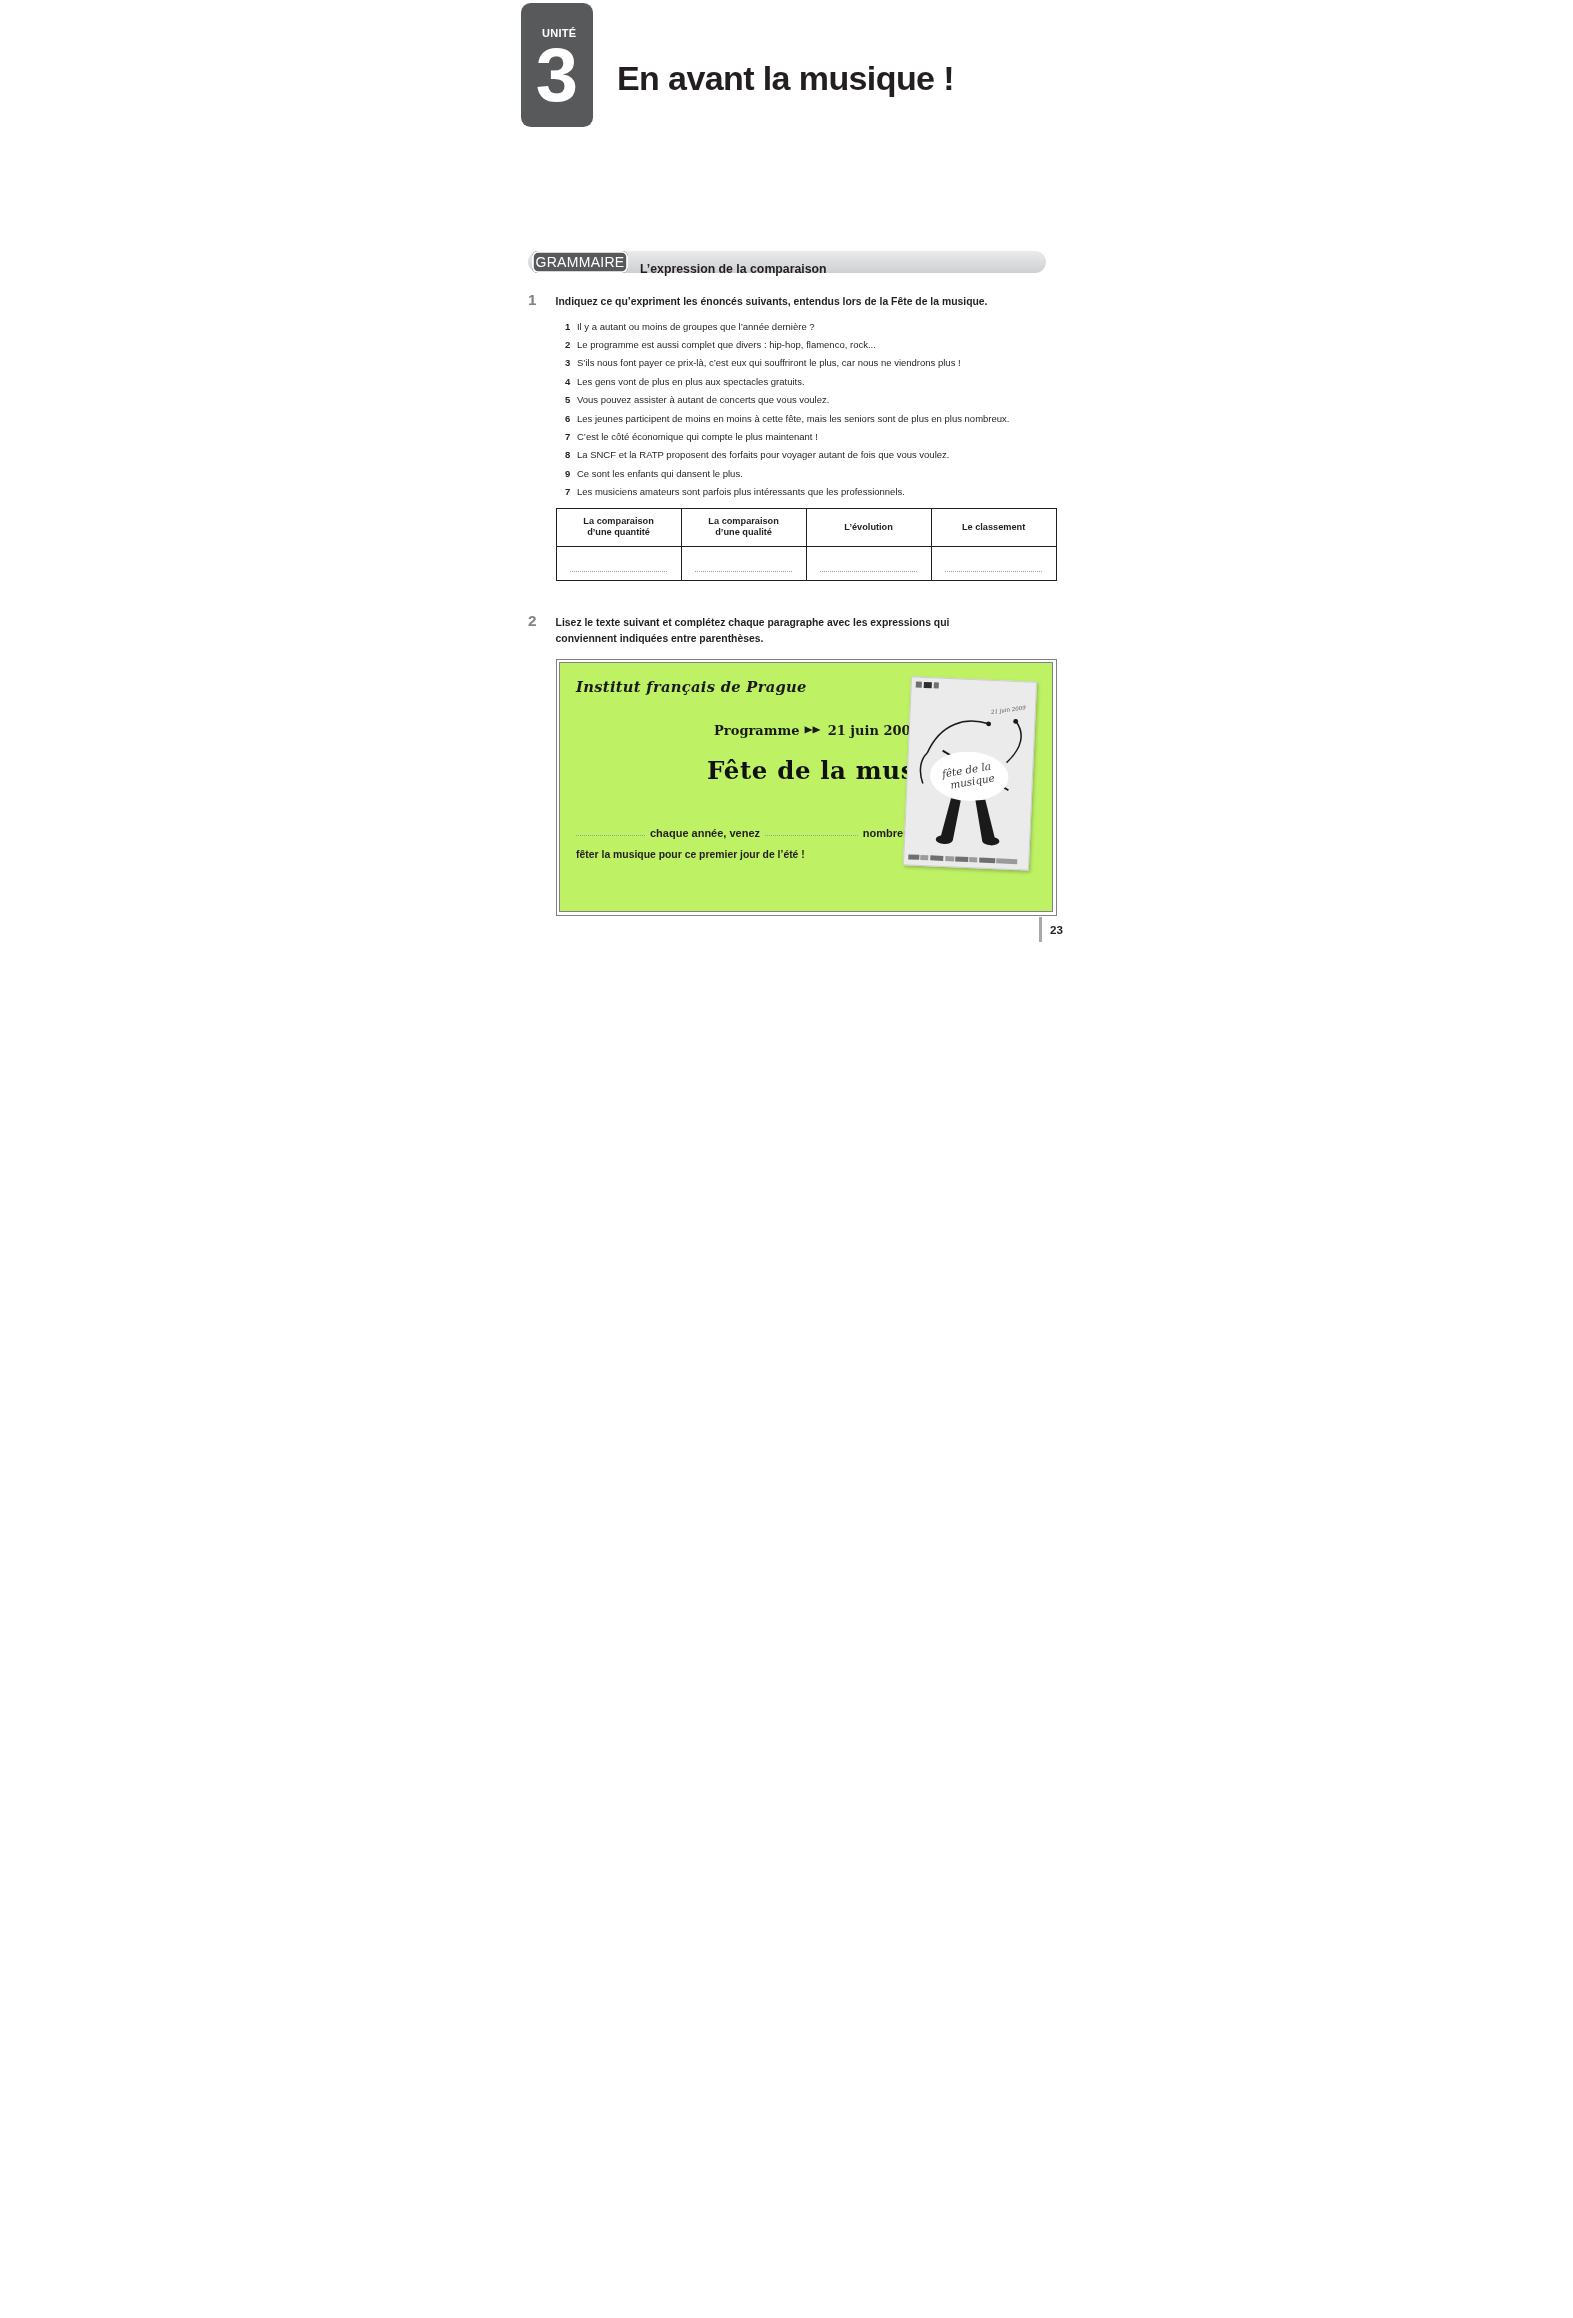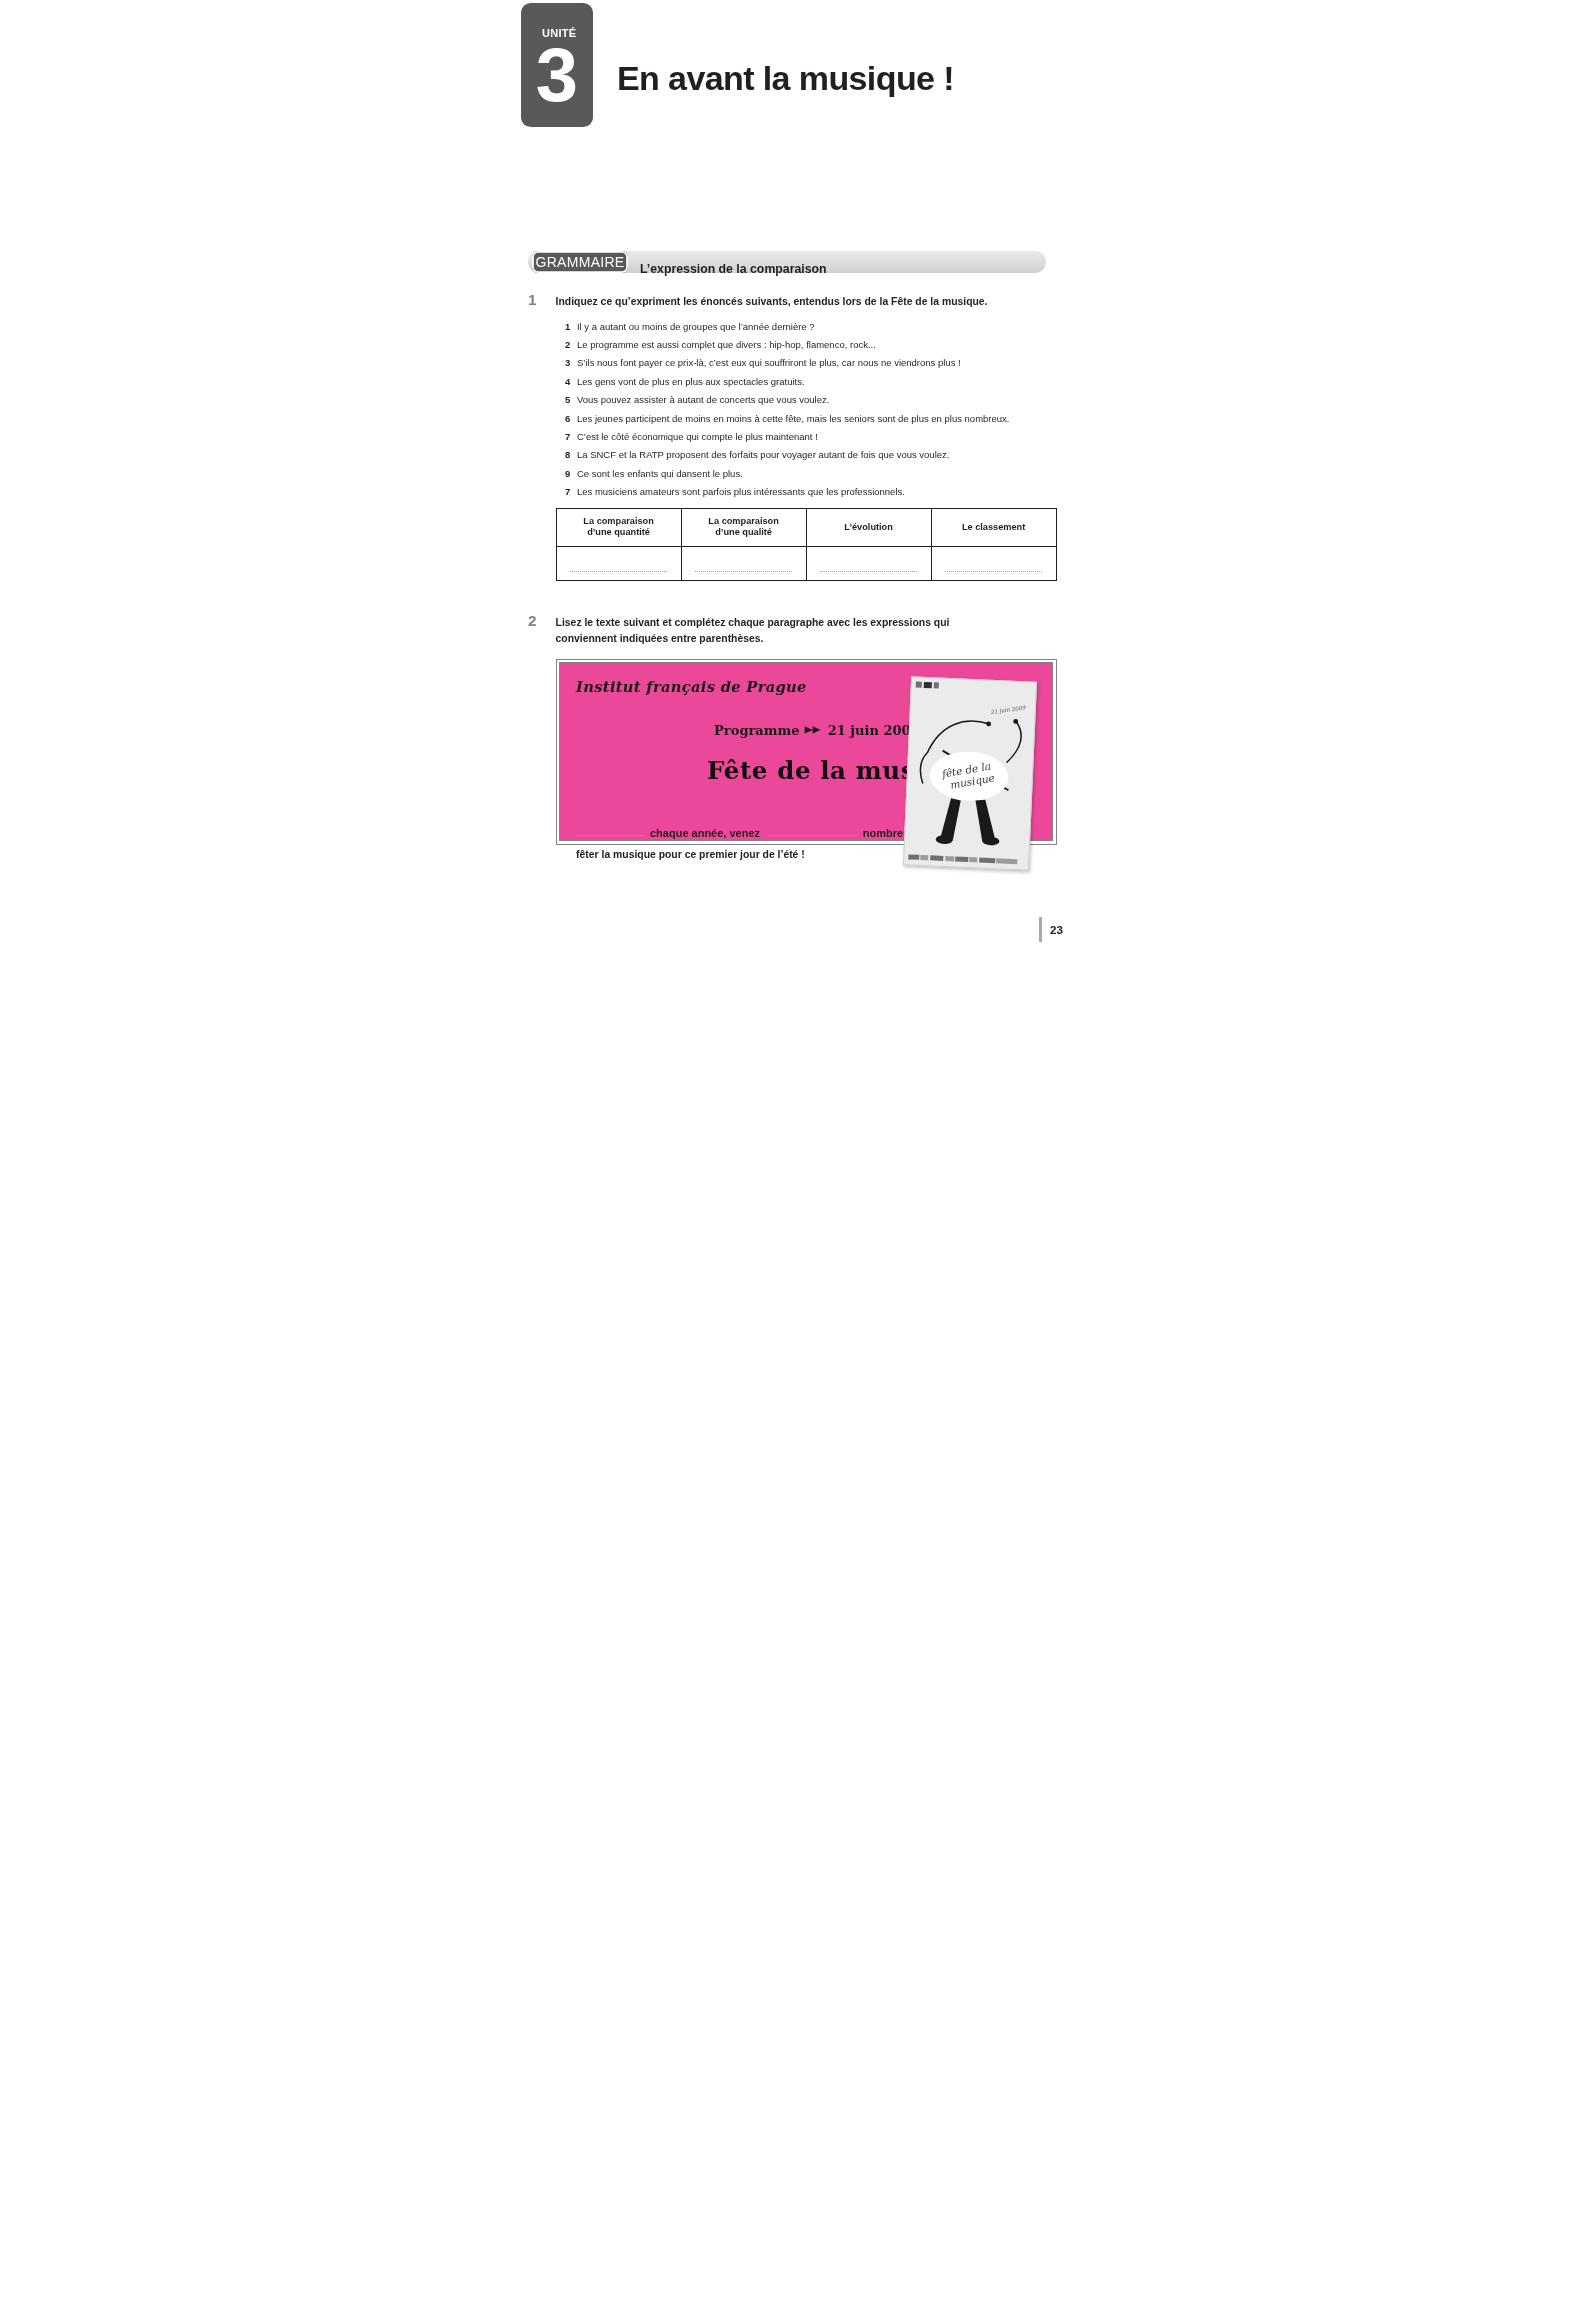--- a/index.html
+++ b/index.html
@@ -119,22 +119,22 @@
   
   .doc-frame {
     margin-left: 27.6px; margin-top: 12.3px;
     border: 0.6px solid #808285;
     padding: 2.5px;
     width: 501px;
   }
   .doc-inner {
     position: relative;
     border: 1.8px solid #808285;
-    height: 179px;
-    background: #ec4899;
+    height: 250px;
+    background: #bef264;
   }
   .doc-institute {
     position: absolute;
     left: 16px; top: 14.7px;
     font-family: "DejaVu Serif", serif;
     font-weight: bold; font-style: italic;
     font-size: 14.7px; color: #1a1a1a;
     letter-spacing: 0.3px;
   }
   .doc-programme {

